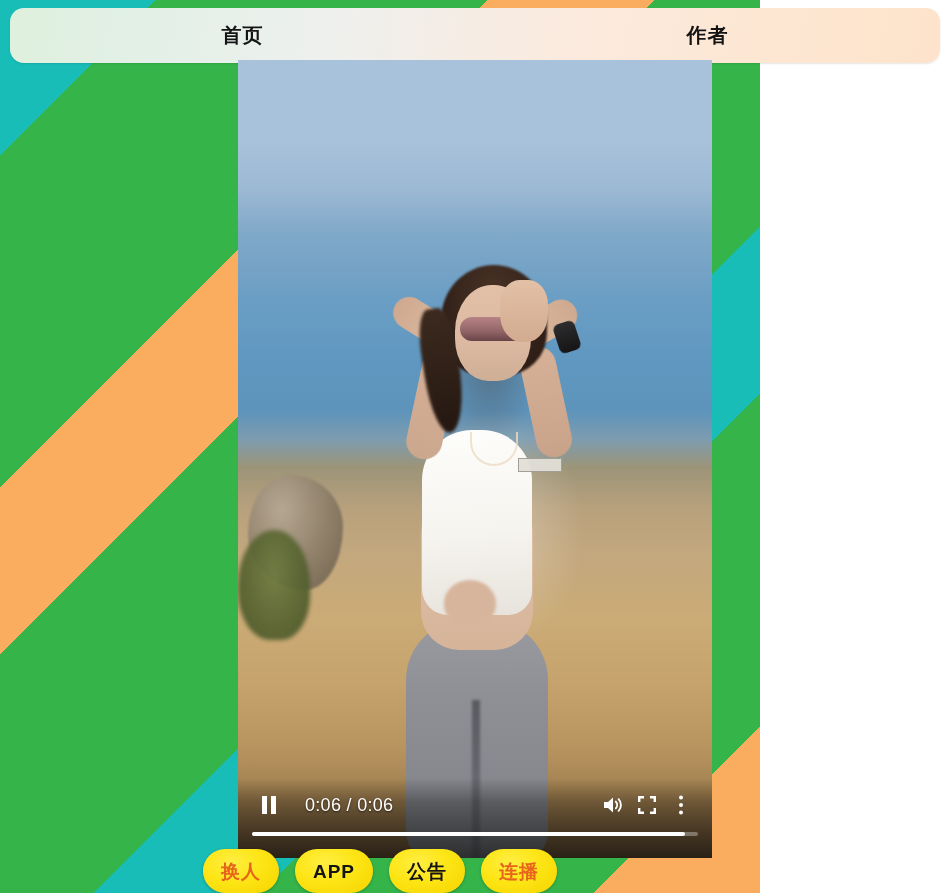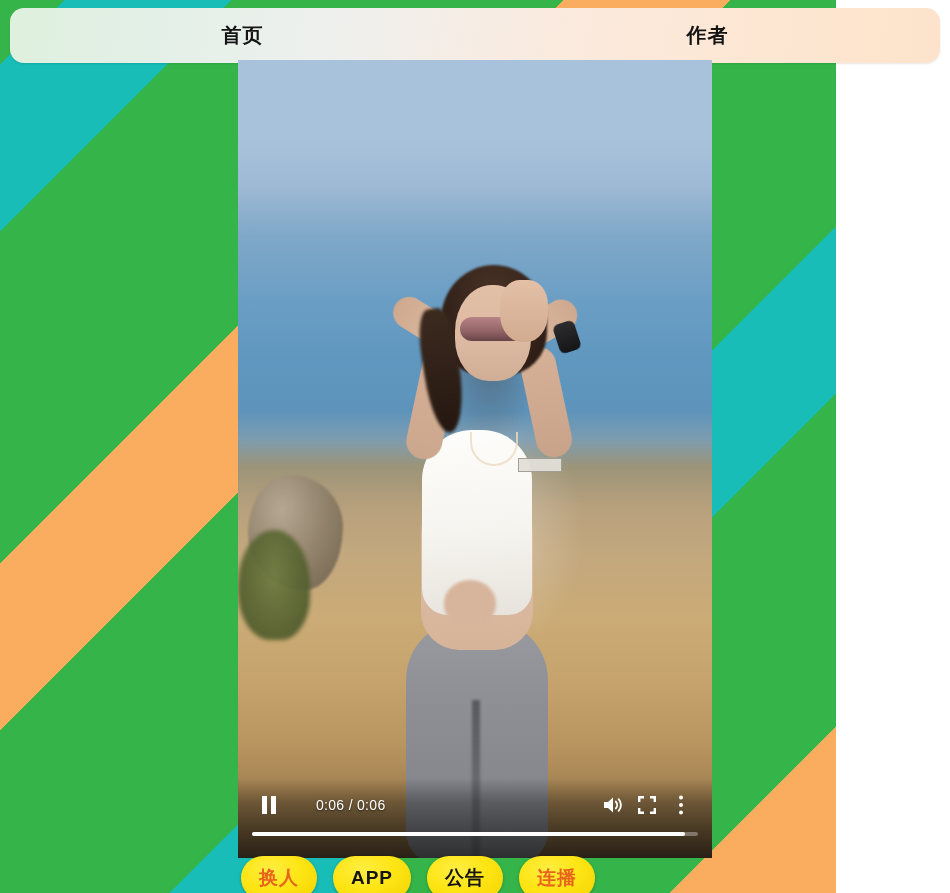--- a/index.html
+++ b/index.html
@@ -5,21 +5,21 @@
   * { margin:0; padding:0; box-sizing:border-box; }
   html, body {
     width:950px; height:893px;
     overflow:hidden;
     font-family:"Liberation Sans","DejaVu Sans",sans-serif;
   }
 
   
   #page {
     position:relative;
-    width:836px; height:893px;
+    width:760px; height:893px;
     background:
       repeating-linear-gradient(
         -45deg,
         var(--c-orange) 0px,       var(--c-orange) 118px,
         var(--c-green)  118px,     var(--c-green)  353px,
         var(--c-teal)   353px,     var(--c-teal)   471px,
         var(--c-green)  471px,     var(--c-green)  706px
       );
     --c-orange:#FBAD5F;
     --c-green:#35B44A;
@@ -225,22 +225,22 @@
     padding:0 14px;
   }
   .ctrl-btn {
     width:34px; height:34px;
     display:flex; align-items:center; justify-content:center;
     cursor:pointer;
     flex:0 0 auto;
   }
   #time-display {
     color:#fff;
-    font-size:14px;
-    margin-left:30px;
+    font-size:18px;
+    margin-left:19px;
     letter-spacing:.3px;
     white-space:nowrap;
     text-shadow:0 1px 2px rgba(0,0,0,.6);
   }
   #ctrl-spacer { flex:1 1 auto; }
 
   #progress-track {
     position:absolute;
     left:14px; right:14px; bottom:22px;
     height:4px;
@@ -254,21 +254,21 @@
     border-radius:2px;
   }
 
   
   #btn-row {
     position:absolute;
     left:0; right:0; top:862px;
     height:31px;
     display:flex;
     justify-content:center;
-    align-items:center;
+    align-items:flex-end;
     gap:16px;
   }
   .pill {
     height:44px;
     min-width:72px;
     padding:0 18px;
     border:none;
     border-radius:22px;
     background:radial-gradient(ellipse at 38% 30%, #ffee42 0%, #fde515 45%, #f5d400 100%);
     box-shadow:0 1px 3px rgba(0,0,0,.25);

